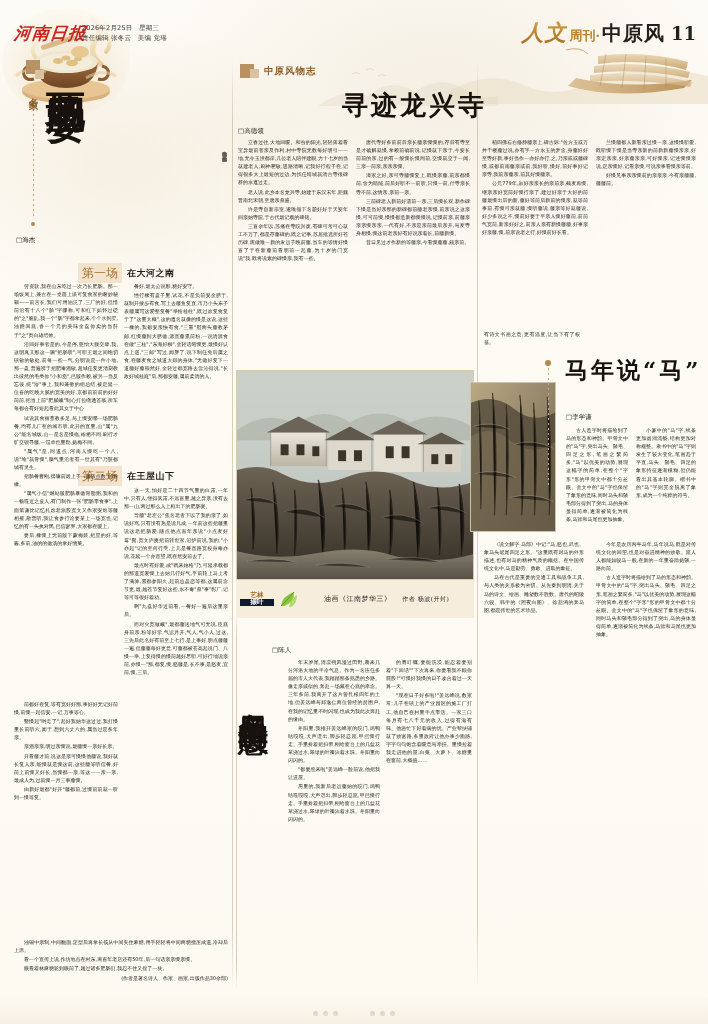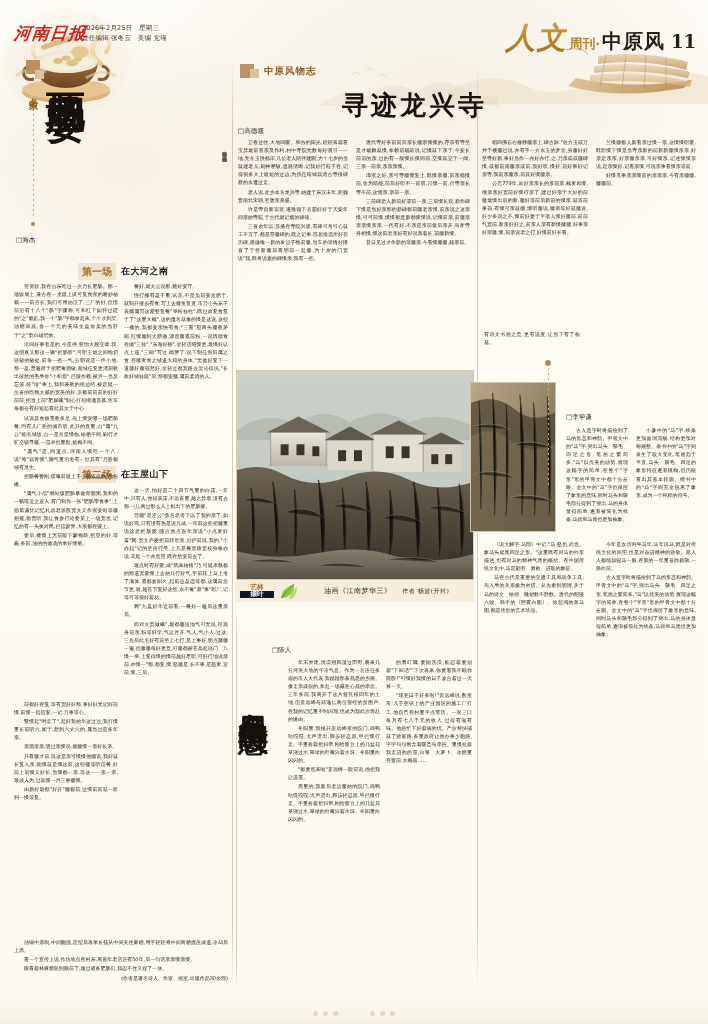--- a/index.html
+++ b/index.html
@@ -35,21 +35,21 @@
     white-space:nowrap;
   }
   .dateline div { letter-spacing:.2px; }
   .pagehead {
     position:absolute; right:12px; top:18px;
     display:flex; align-items:baseline; gap:2px;
     white-space:nowrap;
   }
   .ph-big {
     font-family:"DejaVu Serif", serif; font-style:italic; font-weight:bold;
-    font-size:30px; color:#b8860b;
+    font-size:22px; color:#b8860b;
     background:linear-gradient(#d9a441,#9c6b1e);
     -webkit-background-clip:text; background-clip:text; color:transparent;
     letter-spacing:1px;
   }
   .ph-mid { font-family:"DejaVu Serif", serif; font-size:13px; color:#b5832e; font-weight:bold; }
   .ph-sec { font-family:"DejaVu Serif", serif; font-size:20px; color:#241f1b; font-weight:bold; letter-spacing:1px; }
   .ph-num { font-family:"DejaVu Serif", serif; font-size:18px; color:#241f1b; font-weight:bold; margin-left:4px; }
 
   
   .banner-art { position:absolute; right:0; top:42px; width:260px; height:62px; opacity:.85; }
@@ -107,21 +107,21 @@
     position:absolute; font-size:6.5px; color:#2a2520;
     font-family:"DejaVu Sans", sans-serif; white-space:nowrap;
   }
 
   
   .subhead {
     position:absolute; display:flex; align-items:center; gap:5px;
     white-space:nowrap;
   }
   .subhead .sh-no {
-    font-family:"DejaVu Serif", serif; font-size:10px; font-weight:bold;
+    font-family:"DejaVu Serif", serif; font-size:12px; font-weight:normal;
     color:#a56f30; background:#f3e3cc; padding:1.5px 4px; border-radius:1px;
   }
   .subhead .sh-txt {
     font-family:"DejaVu Serif", serif; font-size:9px; font-weight:bold; color:#241f1b;
     letter-spacing:.5px;
   }
 
   
   .body-col {
     position:absolute;
@@ -136,21 +136,21 @@
 
   
   .illus { position:absolute; overflow:hidden; }
 
   .stew-art { left:108px; top:110px; width:132px; height:118px; }
   .painting {
     left:236px; top:370px; width:238px; height:210px;
     border:1px solid #d9cbb2;
   }
   .caption-bar {
-    position:absolute; left:236px; top:580px; width:238px; height:22px;
+    position:absolute; left:236px; top:580px; width:238px; height:38px;
     background:#f7eddc; display:flex; align-items:center;
   }
   .cap-badge {
     width:34px; height:20px; margin-left:4px;
     display:flex; flex-direction:column; justify-content:center;
     font-family:"DejaVu Serif", serif; font-size:6.5px; font-weight:bold;
     line-height:1.15; text-align:center;
   }
   .cap-badge .b1 { color:#a0691f; }
   .cap-badge .b2 { color:#fff; background:#0f172a; }
@@ -542,20 +542,21 @@
       <path d="M2 44 q20 -6 38 3"></path>
         <path d="M44 62 q20 -6 40 4"></path>
       <path d="M4 92 q22 -6 42 4"></path>
         <path d="M40 116 q22 -6 44 4"></path>
     </g>
   </svg>
 
   <div class="vdots2-cap"></div>
   <div class="vdots2"></div>
 
+  <div class="headline-h" id="hl-mani">马年说“马”</div>
 
   <div class="byline" style="left:566px; top:413px;">□李学谦</div>
 
   <div class="body-col" style="left:566px; top:426px; width:62px; height:104px;">
     <p>古人造字时将描绘到了马的形态和神韵。甲骨文中的"马"字,突出马头、鬃毛、四足之形,笔画之繁简多,"马"以优美的动势,展现这幅字的简单,在整个"字形"形的甲骨文中都十分惹眼。金文中的"马"字也保留了象形的意味,同时马头和鬃毛部分得到了突出,马的身体显得简单,逐渐被简化为线条,马蹄和马尾也更加抽象。</p>
   </div>
 
   <div class="body-col" style="left:636px; top:426px; width:60px; height:104px;">
     <p>小篆中的"马"字,线条更加圆润流畅,结构更加对称规整。隶书中的"马"字则发生了较大变化,笔画趋于平直,马头、鬃毛、四足的象形特征逐渐模糊,但仍能看出其基本轮廓。楷书中的"马"字则完全脱离了象形,成为一个纯粹的符号。</p>
   </div>

